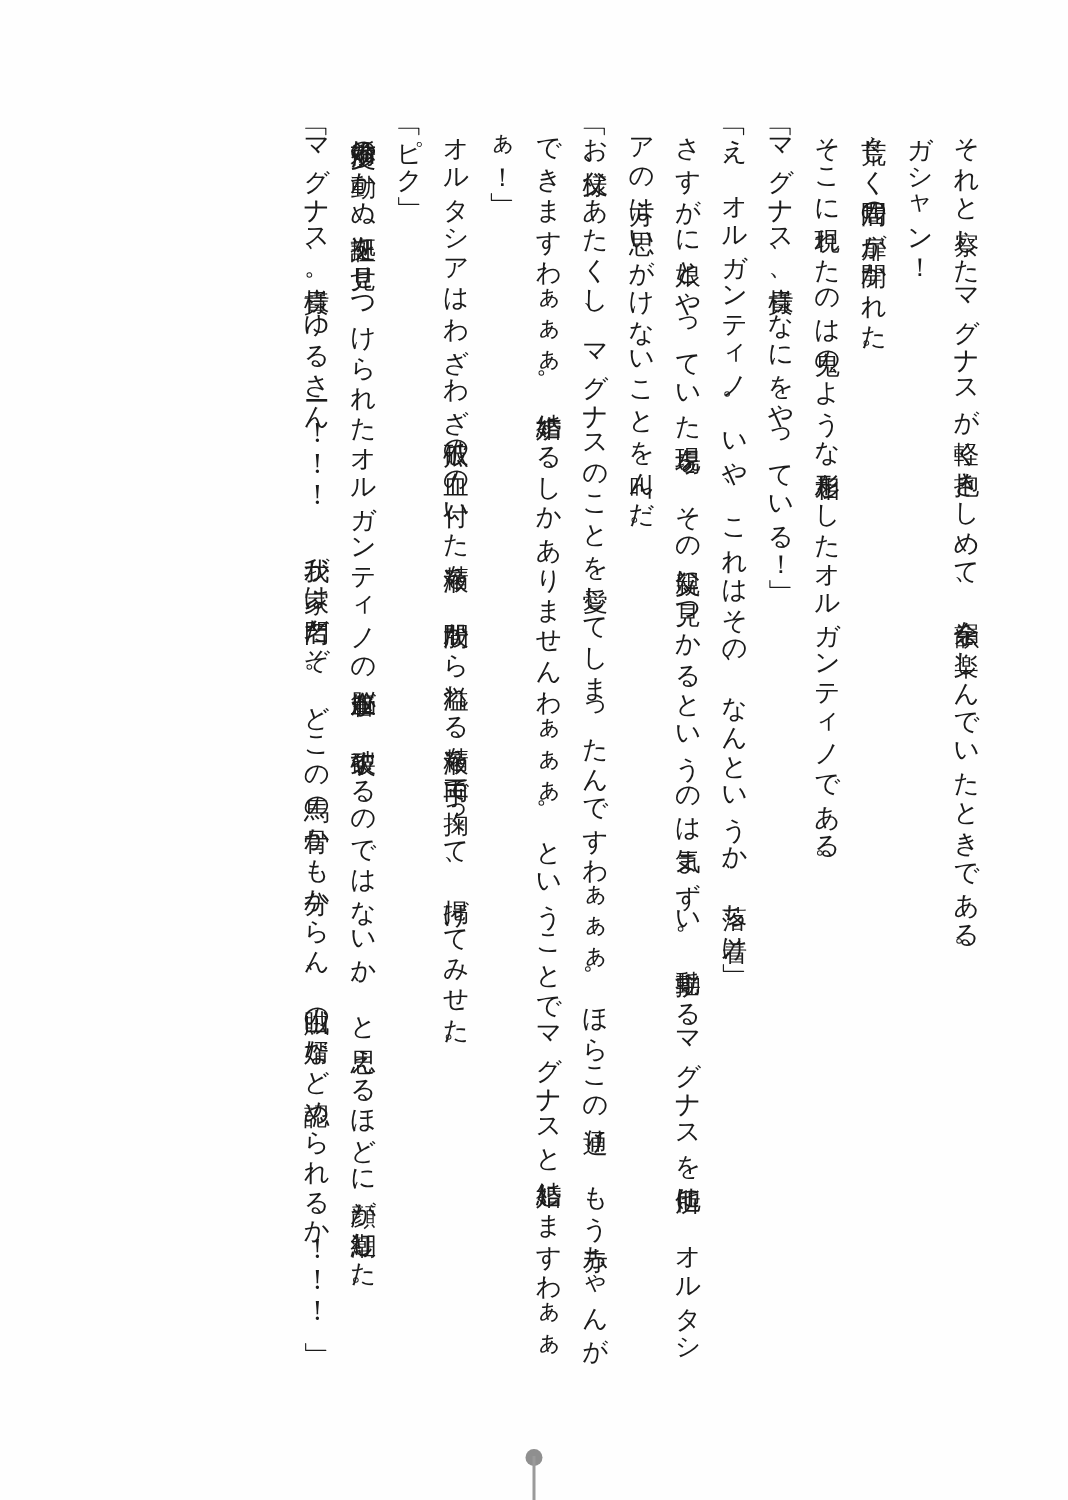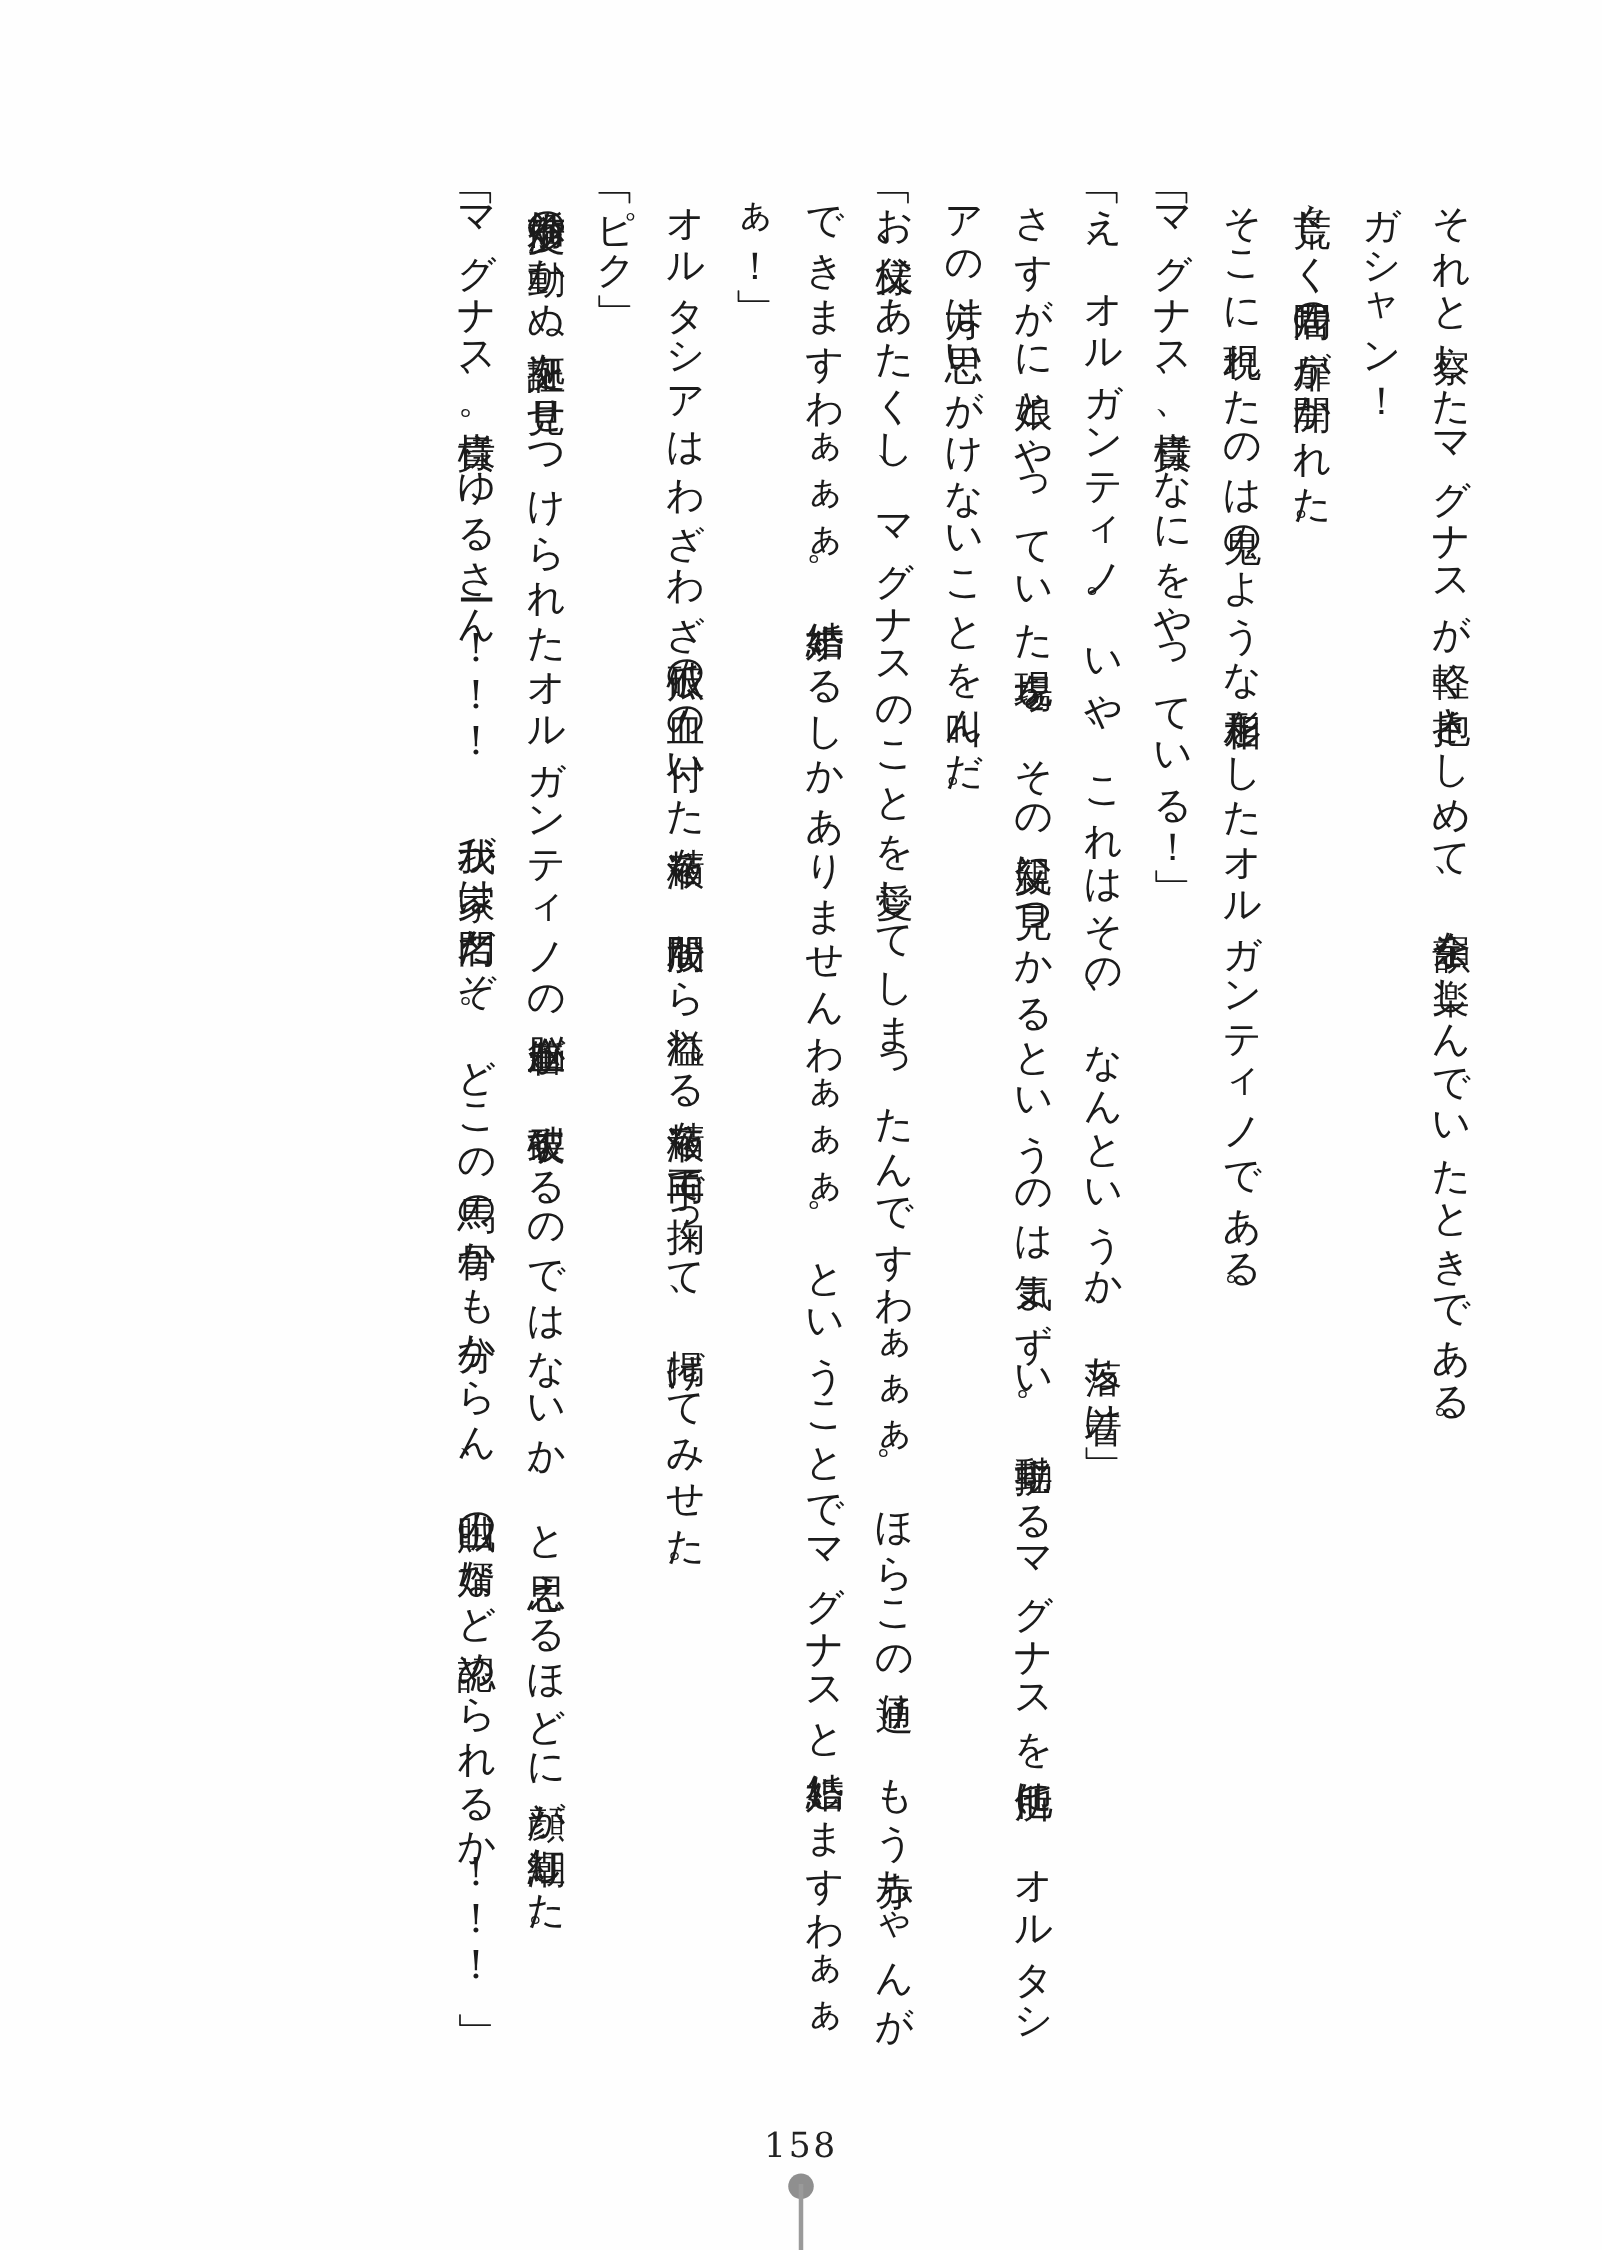--- a/index.html
+++ b/index.html
@@ -87,17 +87,16 @@
     <p class="noindent">「マグナス、貴様、なにをやっている！」</p>
     <p class="noindent">「え、オルガンティノ。いや、これはその、なんというか、落ち着け」</p>
     <p class="noindent">さすがに娘とやっていた現場を、その親父に見つかるというのは気まずい。動揺するマグナスを他所に、オルタシアの方は思いがけないことを叫んだ。</p>
     <p class="noindent">「お父様、あたくし、マグナスのことを愛してしまったんですわぁぁぁ。ほらこの通り、もう赤ちゃんができますわぁぁぁ。結婚するしかありませんわぁぁぁ。ということでマグナスと結婚しますわぁぁぁ！」</p>
     <p class="noindent">オルタシアはわざわざ破瓜の血の付いた精液を、股間から溢れる精液を両手で掬って、掲げてみせた。</p>
     <p class="noindent">「ピク」</p>
     <p class="noindent">婚前交渉の動かぬ証拠を見せつけられたオルガンティノの脳血管が、破裂するのではないか、と思えるほどに顔が紅潮した。</p>
     <p class="noindent">「マグナス、貴様。ゆるさーん!!!　我が家は名門だぞ。どこの馬の骨かも分からん、山賊の婿など認められるか!!!」</p>
   </div>
 
-  <div class="page-number">158</div>
   <div class="spine-dot"></div>
   <div class="spine-mark"></div>
 
 </div>
 
 </body></html>

